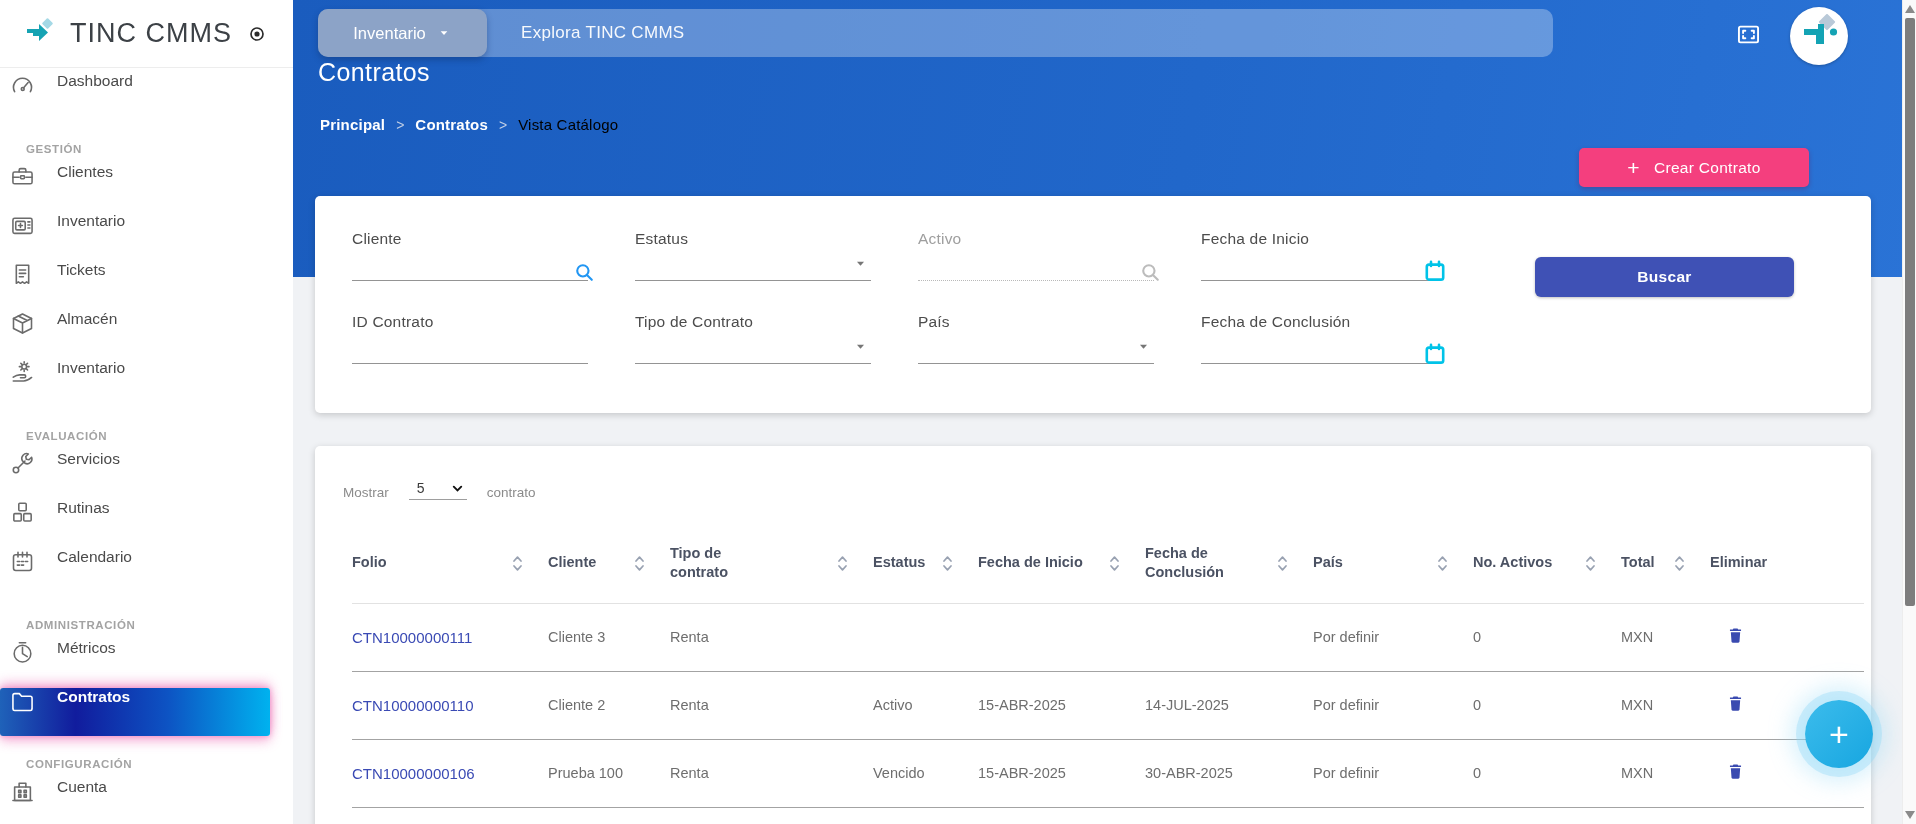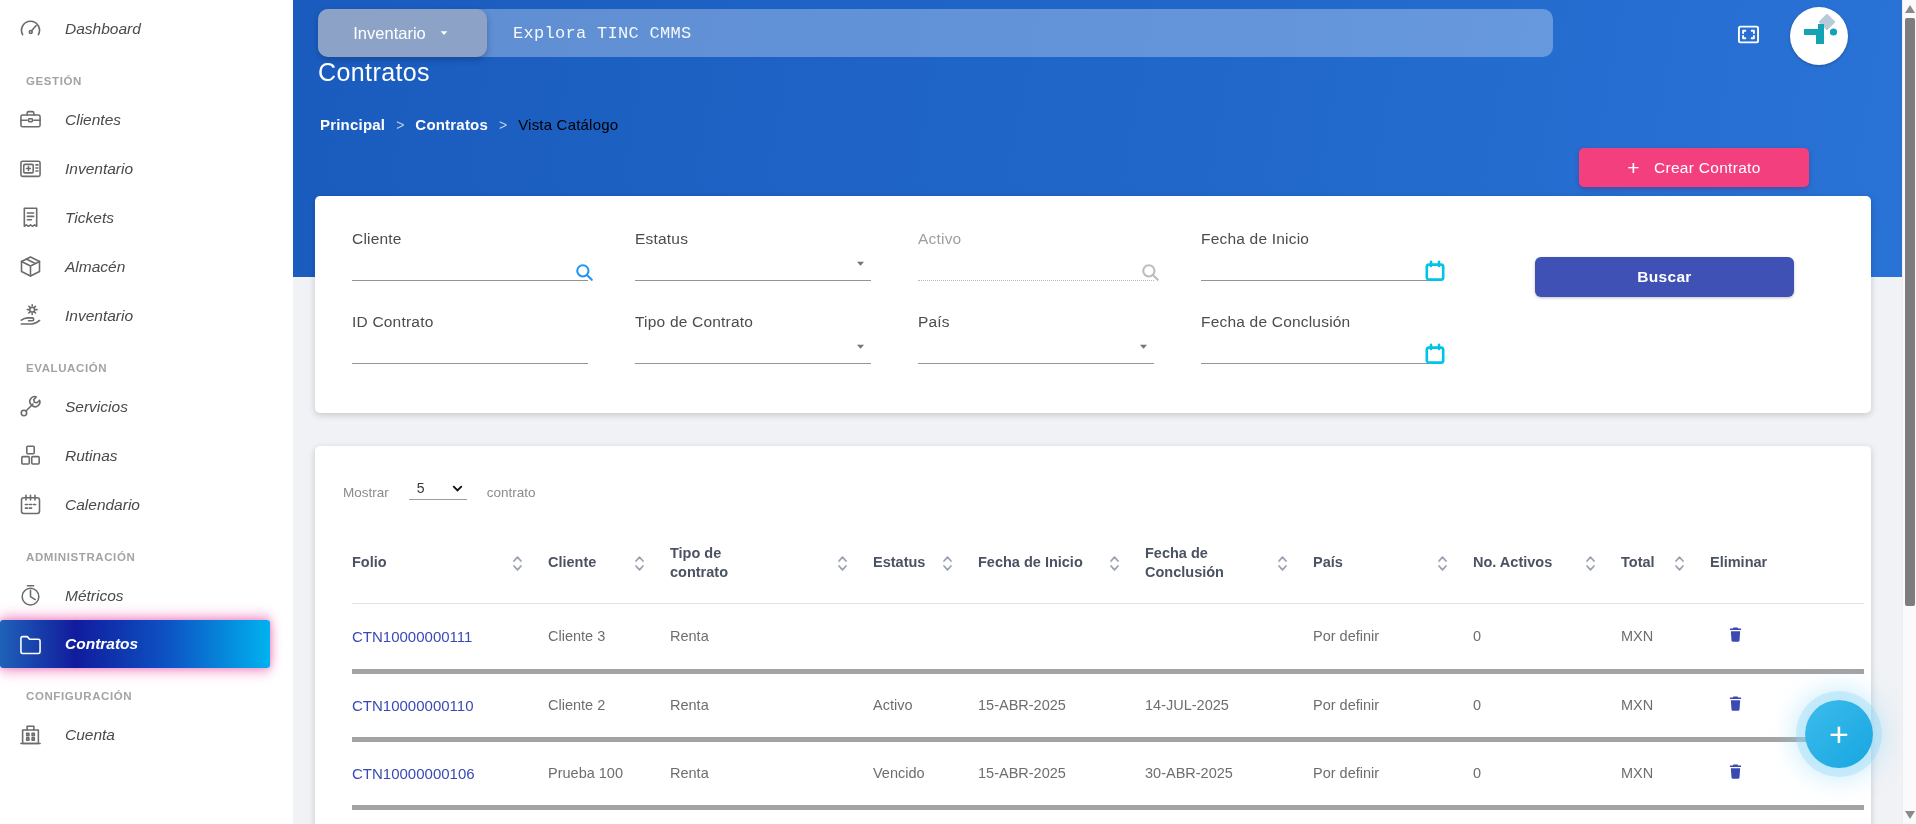--- a/index.html
+++ b/index.html
@@ -8,21 +8,21 @@
   .stage { position:relative; width:1916px; height:824px; overflow:hidden; background:#f0f2f5; }
 
   
   .sidebar { position:absolute; left:0; top:0; width:293px; height:824px; background:#ffffff; z-index:30; }
   .brand { height:68px; display:flex; align-items:center; border-bottom:1px solid #ededed; padding-left:24px; position:relative; }
   .brand-logo { width:32px; height:32px; display:inline-flex; }
   .brand-text { font-size:27px; color:#3c4146; letter-spacing:1px; margin-left:14px; font-weight:400; }
   .collapse-toggle { position:absolute; right:26px; top:24px; width:20px; height:20px; color:#2b2b2b; cursor:pointer; }
   .nav { padding-top:4px; }
   .nav-section-header { padding:22px 0 8px 26px; font-size:11.5px; font-weight:bold; letter-spacing:.6px; color:#a3a3a3; }
-  .nav-item { height:49px; display:flex; align-items:center; padding-left:17px; cursor:pointer;font-style:italic; }
+  .nav-item { height:49px; display:flex; align-items:flex-start; padding-left:9px; cursor:pointer; }
   .nav-item .icon { width:27px; height:27px; color:#6b6b6b; flex:0 0 27px; }
   .nav-label { margin-left:21px; font-size:15.5px; color:#4a4a4a; }
   .nav-item.active { margin-right:23px; border-radius:3px; height:48px;
       background:linear-gradient(90deg, var(--active-nav-start) 0%, var(--active-nav-navy) 28%, var(--active-nav-blue) 62%, var(--active-nav-cyan) 100%);
       box-shadow:0 5px 12px rgba(233,64,160,.40), 0 -5px 12px rgba(233,64,160,.40), 0 0 5px rgba(233,64,160,.30); }
   .nav-item.active .icon { color:#ffffff; }
   .nav-item.active .nav-label { color:#ffffff; font-weight:bold; }
 
   
   .main { position:absolute; left:293px; top:0; width:1623px; height:824px; }
@@ -30,21 +30,21 @@
       background:linear-gradient(100deg, var(--header-blue-dark) 0%, var(--header-blue) 55%, #2a73d6 100%); }
 
   
   .searchbar { position:absolute; left:25px; top:9px; width:1235px; height:48px; border-radius:10px;
       background:rgba(255,255,255,.30); display:flex; align-items:stretch; z-index:5; }
   .module-pill { position:relative; width:169px; border:none; border-radius:10px; background:var(--pill-gray);
       color:#ffffff; font-size:16.5px; font-family:inherit; display:flex; align-items:center; justify-content:center; gap:10px;
       box-shadow:0 3px 6px rgba(15,40,90,.35); cursor:pointer; }
   .module-pill svg { width:16px; height:16px; }
   .search-input { flex:1; background:transparent; border:none; outline:none; color:#ffffff; font-size:17px;
-      padding-left:26px; font-family:Liberation Mono, monospace; letter-spacing:.3px; }
+      padding-left:34px; font-family:Liberation Sans, sans-serif; letter-spacing:.3px; }
   .search-input::placeholder { color:#ffffff; opacity:.95; }
   .fullscreen { position:absolute; left:1442px; top:21px; width:27px; height:27px; color:#ffffff; z-index:5; cursor:pointer; }
   .avatar { position:absolute; left:1497px; top:7px; width:58px; height:58px; border-radius:50%; background:#ffffff;
       z-index:5; display:flex; align-items:center; justify-content:center; cursor:pointer; box-shadow:0 1px 3px rgba(0,0,0,.25); }
   .avatar svg { width:44px; height:44px; }
 
   .page-title { position:absolute; left:25px; top:58px; color:#ffffff; font-size:25px; font-weight:500; letter-spacing:.4px; z-index:5; }
   .breadcrumb { position:absolute; left:27px; top:116px; z-index:5; font-size:15px; display:flex; gap:11px; align-items:center; }
   .crumb { color:#ffffff; font-weight:bold; letter-spacing:.2px; cursor:pointer; }
   .crumb.muted { color:#000000; font-weight:normal; cursor:default; }
@@ -82,21 +82,21 @@
   .entries-select { display:inline-flex; align-items:center; justify-content:space-between; width:58px;
       border-bottom:1px solid #9e9e9e; padding:0 2px 3px 8px; cursor:pointer; }
   .entries-num { color:#3a3a3a; font-size:14px; }
   .entries-select svg { width:15px; height:15px; color:#111111; }
   table.ctable { border-collapse:collapse; table-layout:fixed; width:1512px; margin-left:9px; margin-top:24px; }
   .ctable th { height:79px; text-align:left; vertical-align:middle; border-bottom:1px solid #e2e2e2;
       font-size:14.5px; color:#4b5263; font-weight:bold; }
   .thx { display:flex; align-items:center; justify-content:space-between; padding-right:24px; line-height:1.35; }
   .thx .lbl { max-width:110px; }
   .sort { width:13px; height:21px; color:#98a1b1; flex:0 0 13px; cursor:pointer; }
-  .ctable td { height:68px; border-bottom:5px solid #a3a3a3; font-size:14.5px; color:#6e6e6e; vertical-align:middle; }
+  .ctable td { height:68px; border-bottom:1px solid #a3a3a3; font-size:14.5px; color:#6e6e6e; vertical-align:middle; }
   .folio { color:var(--link-indigo); cursor:pointer; font-size:15px; text-decoration:none; }
   .trash { display:inline-block; width:19px; height:21px; color:#3a4ab0; margin-left:16px; cursor:pointer; }
 
   
   .fab { position:absolute; left:1512px; top:700px; width:68px; height:68px; border-radius:50%; border:none;
       background:linear-gradient(135deg,#3cbcec,#17a6e0); color:#ffffff; font-size:34px; font-weight:300; z-index:20;
       display:flex; align-items:center; justify-content:center; cursor:pointer; font-family:inherit;
       box-shadow:0 0 0 9px rgba(140,215,245,.35), 0 0 22px 14px rgba(140,215,245,.35); }
 
   
@@ -107,20 +107,35 @@
   .sb-thumb { position:absolute; left:2px; top:18px; width:10px; height:588px; background:#7d7d7d; border-radius:2px; cursor:pointer; }
 
   .icon svg, .adorn svg, .sort svg, .trash svg, .fullscreen svg, .collapse-toggle svg { width:100%; height:100%; display:block; }
 </style>
 </head>
 <body>
 
 <div class="stage">
 
   <aside class="sidebar">
+    <div class="brand">
+      <span class="icon brand-logo">
+        <svg viewBox="0 0 32 32">
+          <rect x="19.5" y="1.5" width="8" height="8" rx="1" transform="rotate(45 23.5 5.5)" fill="#a5d9e6"></rect>
+          <polygon points="3,11 15,11 15,6 24,14.5 15,23 15,18 9,18 9,15 3,15" fill="#16a3b3"></polygon>
+        </svg>
+      </span>
+      <span class="brand-text">TINC CMMS</span>
+      <span class="collapse-toggle">
+        <svg viewBox="0 0 24 24">
+            <circle cx="12" cy="12" r="7.2" fill="none" stroke="currentColor" stroke-width="2"></circle>
+            <circle cx="12" cy="12" r="3.1" fill="currentColor"></circle>
+          </svg>
+      </span>
+    </div>
     <nav class="nav">
         <div class="nav-item">
           <span class="icon ">
             <svg viewBox="0 0 24 24" fill="none" stroke="currentColor" stroke-width="1.4" stroke-linecap="round" stroke-linejoin="round">
               <path d="M5 17.5a8 8 0 1 1 14 0"></path>
               <path d="M12.8 14.2 17 9.4"></path>
               <circle cx="12.2" cy="15" r="1.3"></circle>
             </svg>
           </span>
           <span class="nav-label">Dashboard</span>

